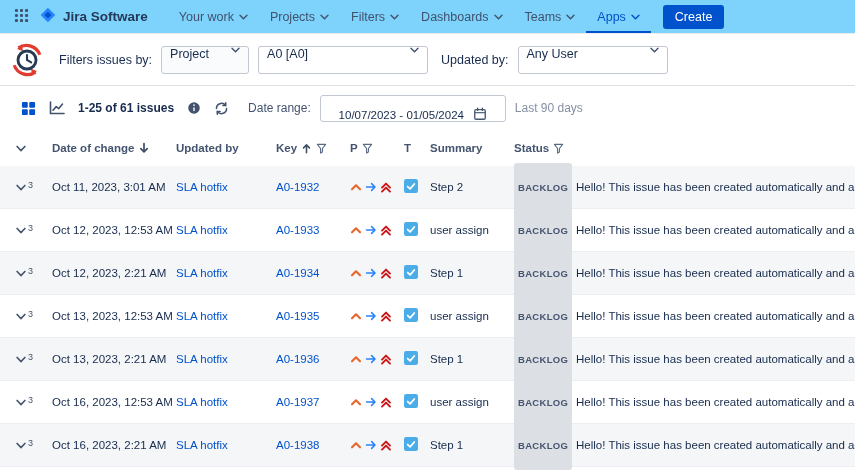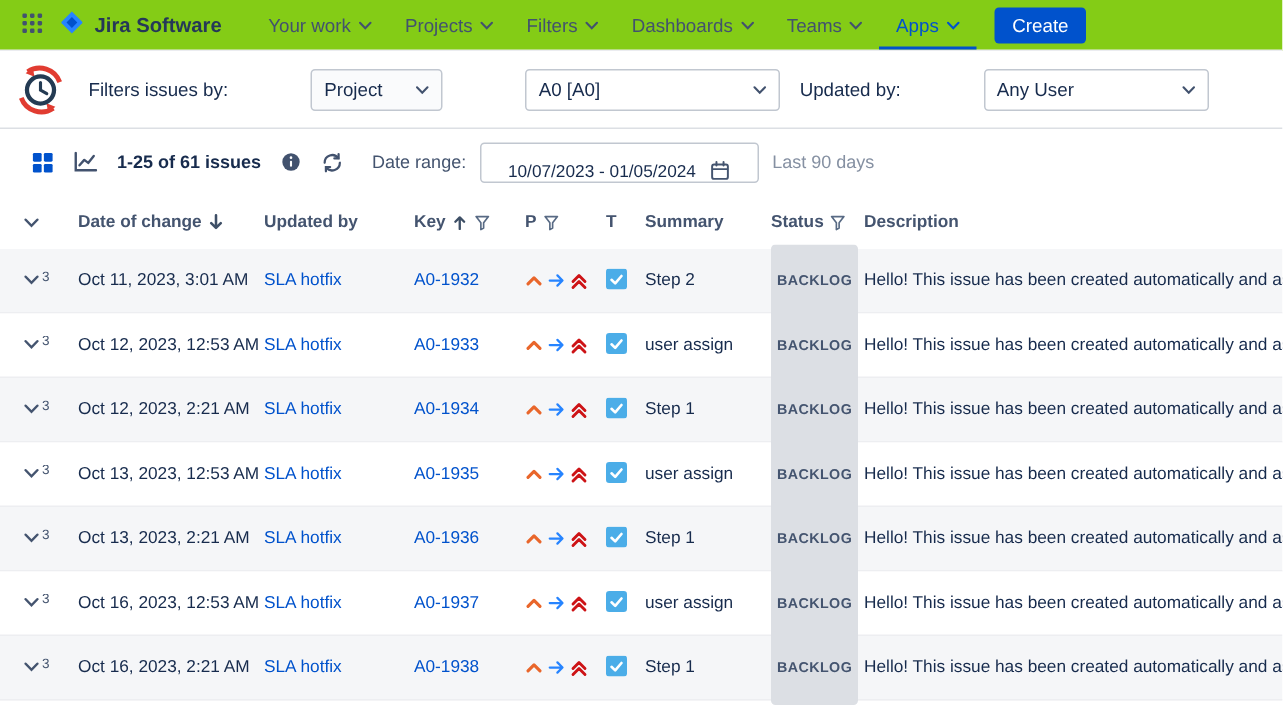--- a/index.html
+++ b/index.html
@@ -2,41 +2,41 @@
 <html><head>
 <meta charset="utf-8">
 <title>Jira Software</title>
 <style>
   * { margin:0; padding:0; box-sizing:border-box; }
   html,body { width:855px; height:476px; overflow:hidden; background:#fff;
               font-family:"Liberation Sans", sans-serif; color:#172B4D; }
 
   
   .topnav { height:34px; display:flex; align-items:stretch; padding:0 10px 0 8px;
-            border-bottom:1px solid #EBECF0; background:#84cc16; }
+            border-bottom:1px solid #EBECF0; background:#7dd3fc; }
   .tn-center { display:flex; align-items:center; }
   .appswitcher { background:none; border:none; padding:0 6px; cursor:pointer; display:flex; align-items:center; }
   .brand { display:flex; align-items:center; gap:6px; margin:0 20px 0 4px;
            font-size:13.5px; font-weight:700; color:#253858; cursor:pointer; }
   .mainnav { display:flex; align-items:stretch; }
   .nav-item { display:flex; align-items:center; gap:5px; padding:0 11px;
               font-size:12.5px; color:#42526E; cursor:pointer; }
   .nav-item.active { color:#0052CC; box-shadow:inset 0 -2px 0 #0052CC; }
   .create-btn { margin-left:12px; align-self:center; background:#0052CC; color:#fff; border:none;
                 border-radius:3px; font-size:12.5px; font-weight:500; padding:5px 12px;
                 cursor:pointer; font-family:inherit; }
 
   
   .filterbar { height:52px; display:flex; align-items:center; gap:9px;
                padding:0 12px 0 8px; border-bottom:1px solid #DCDFE4; }
   .app-logo { display:flex; align-items:center; margin-right:4px; }
   .flabel { font-size:12.5px; color:#172B4D; white-space:nowrap; }
-  .select { display:flex; align-items:center; justify-content:space-between; gap:6px;
+  .select { display:flex; justify-content:space-between; gap:6px;
             border:1px solid #C1C7D0; border-radius:3px; height:28px; padding:0 8px;
-            font-size:12.5px; color:#172B4D; cursor:pointer; background:#fff; white-space:nowrap;margin-left:46px; }
+            font-size:12.5px; color:#172B4D; cursor:pointer; background:#fff; white-space:nowrap; }
   .select.small { width:88px; background:#FAFBFC; }
   .select.wide  { width:170px; }
   .select.mid   { width:150px; }
 
   
   .toolbar { height:44px; display:flex; align-items:center; gap:9px; padding:0 12px 0 19px; }
   .icon-btn { background:none; border:none; padding:2px; display:flex; align-items:center; cursor:pointer; }
   .count { font-size:12px; font-weight:700; color:#172B4D; margin:4px 2px; white-space:nowrap; }
   .dr-label { font-size:12px; color:#44546F; margin-left:8px; white-space:nowrap; }
   .date-input { width:186px; height:27px; border:1px solid #C1C7D0; border-radius:3px;
@@ -254,23 +254,20 @@
     </div>
     <div class="cell">
       <span>Summary</span>
     </div>
     <div class="cell">
       <span>Status</span>
       <svg width="11" height="11" viewBox="0 0 12 12">
           <path d="M1.5 1.5h9L7 6v3.8L5 11V6z" fill="none" stroke="#586A84" stroke-width="1.2" stroke-linejoin="round"></path>
         </svg>
     </div>
-    <div class="cell">
-      <span>Description</span>
-    </div>
   </div>
 
   <div id="tbody">
   <div class="grid-row trow alt">
     <div class="cell">
       <span class="exp">
         <svg width="10" height="7" viewBox="0 0 9 6">
               <path d="M1 1.2 4.5 4.8 8 1.2" stroke="#44546F" stroke-width="1.5" fill="none" stroke-linecap="round"></path>
             </svg>
         <sup class="gc">3</sup>

